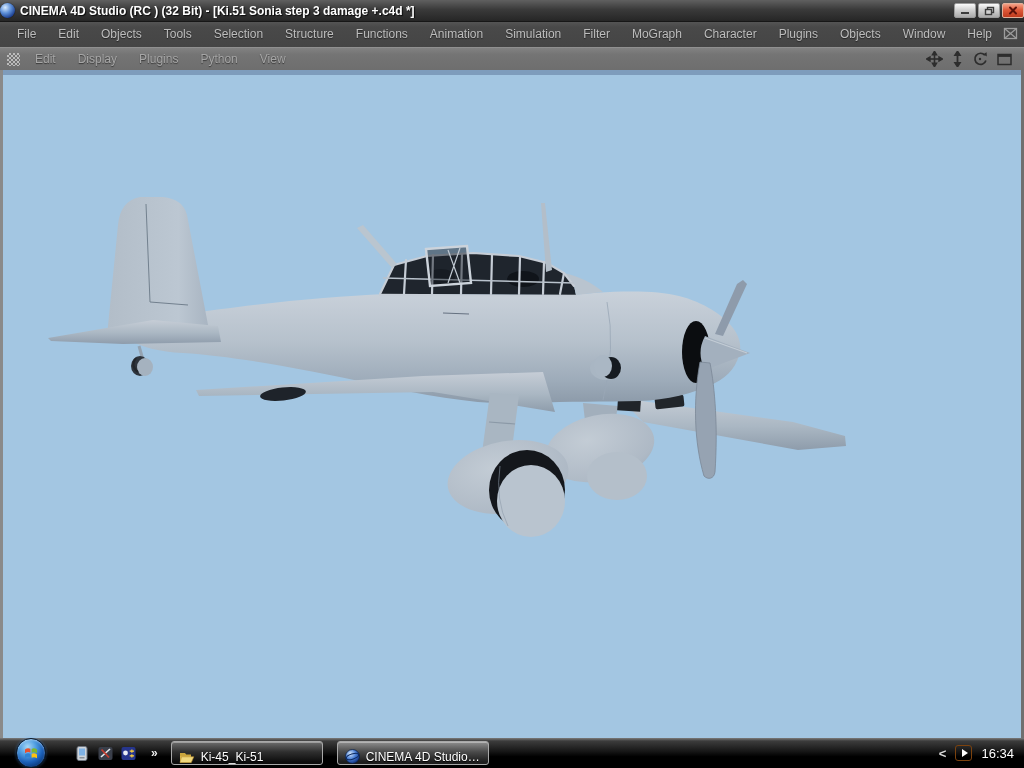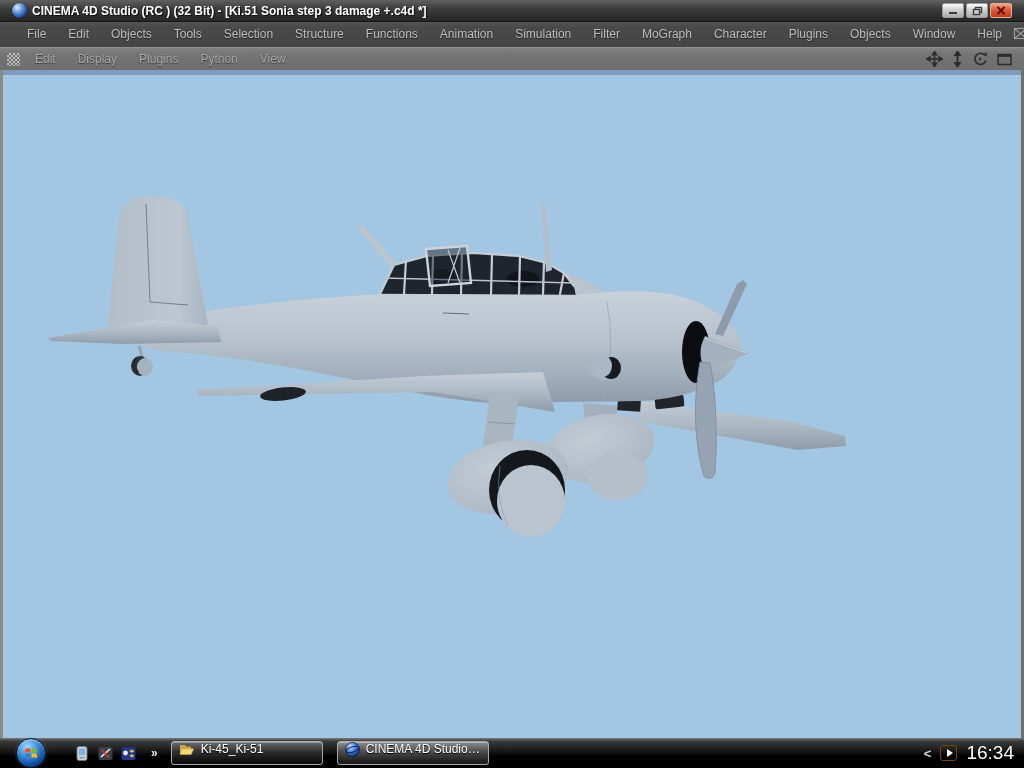--- a/index.html
+++ b/index.html
@@ -6,38 +6,38 @@
   body{
     width:1024px;height:768px;overflow:hidden;position:relative;
     font-family:"Liberation Sans","DejaVu Sans",sans-serif;
     background:#000;
     -webkit-font-smoothing:antialiased;
   }
   
   .titlebar{
     position:absolute;left:0;top:0;width:1024px;height:22px;
     background:linear-gradient(180deg,#606060 0%,#3a3a3a 45%,#262626 100%);
-    display:flex;align-items:center;padding:0 12px;box-sizing:border-box;gap:5px;
+    display:flex;align-items:center;padding:0 0;box-sizing:border-box;gap:5px;
     border-bottom:1px solid #171717;
   }
   .app-icon{width:15px;height:15px;border-radius:50%;
     background:radial-gradient(circle at 35% 30%,#d8ecff 0%,#5d8fd8 40%,#1c3f90 75%,#0a1e4a 100%);
     box-shadow:0 0 1px #000;flex:0 0 auto;}
   .title-text{color:#fff;font-size:12px;font-weight:bold;text-shadow:1px 1px 1px rgba(0,0,0,.8);
     white-space:nowrap;overflow:hidden;flex:1 1 auto;}
   .win-controls{display:flex;gap:2px;flex:0 0 auto;}
   .winbtn{width:22px;height:15px;border:1px solid #9b9b9b;border-radius:2px;
     background:linear-gradient(180deg,#fbfbfb 0%,#d2d2d2 45%,#ababab 100%);
     display:flex;align-items:center;justify-content:center;box-sizing:border-box;}
   .winbtn.close{background:linear-gradient(180deg,#f5a288 0%,#e05a3a 45%,#bf3a1d 100%);border-color:#e2b19c;}
   
   .menubar{
     position:absolute;left:0;top:22px;width:1024px;height:25px;
     background:linear-gradient(180deg,#555 0%,#494949 20%,#454545 100%);
-    display:flex;align-items:center;box-sizing:border-box;padding:0 16px;
+    display:flex;align-items:center;box-sizing:border-box;padding:0 6px;
   }
   .menu-item{color:#bdbdbd;font-size:12px;padding:0 11px;line-height:25px;cursor:default;
     text-shadow:0 1px 1px rgba(0,0,0,.5);}
   .menubar-right{margin-left:auto;display:flex;align-items:center;padding-right:4px;}
   
   .viewbar{
     position:absolute;left:0;top:47px;width:1024px;height:23px;
     background:linear-gradient(180deg,#828282 0%,#747474 30%,#6e6e6e 100%);
     border-top:1px solid #909090;
     display:flex;align-items:center;box-sizing:border-box;padding:0 5px;
@@ -65,31 +65,31 @@
     border:1px solid #0b1b2e;box-shadow:inset 0 1px 2px rgba(255,255,255,.55),0 0 3px rgba(80,160,255,.4);
     display:flex;align-items:center;justify-content:center;}
   .quick-launch{display:flex;align-items:center;gap:7px;margin-left:28px;}
   .ql-icon{width:16px;height:16px;display:flex;align-items:center;justify-content:center;}
   .overflow-chevron{color:#efefef;font-size:12px;font-weight:bold;margin-left:8px;letter-spacing:-1px;
     text-shadow:0 1px 1px #000;}
   .taskbtn{
     width:152px;height:24px;margin-left:14px;border-radius:3px;box-sizing:border-box;
     border:1px solid #a8a8a8;box-shadow:inset 0 1px 0 rgba(255,255,255,.35);
     background:linear-gradient(180deg,#6d6d6d 0%,#2f2f2f 45%,#0d0d0d 90%);
-    color:#fff;font-size:12px;display:flex;align-items:flex-start;gap:6px;padding:0 7px;
+    color:#fff;font-size:12px;display:flex;align-items:flex-end;gap:6px;padding:0 7px;
     white-space:nowrap;overflow:hidden;}
   .taskbtn.active{background:linear-gradient(180deg,#8f8f8f 0%,#4a4a4a 45%,#1e1e1e 90%);}
   .taskbtn .label{overflow:hidden;text-overflow:ellipsis;text-shadow:0 1px 1px #000;}
   .tray{margin-left:auto;display:flex;align-items:center;gap:9px;padding-right:10px;}
   .tray-chevron{color:#dcdcdc;font-size:13px;font-weight:bold;text-shadow:0 1px 1px #000;}
   .tray-orange{width:17px;height:16px;border-radius:3px;border:1px solid #7c420e;box-sizing:border-box;
     background:linear-gradient(180deg,#fbcไม่65 0%,#f9b44c 0%,#e0641c 100%);
     display:flex;align-items:center;justify-content:center;}
   .tray-orange .tri{width:0;height:0;border-left:6px solid #fff;border-top:4px solid transparent;border-bottom:4px solid transparent;margin-left:2px;}
-  .clock{color:#fff;font-size:19px;text-shadow:0 1px 1px #000;}
+  .clock{color:#fff;font-size:13px;text-shadow:0 1px 1px #000;}
 </style>
 </head>
 <body>
 
 <div class="titlebar">
   <span class="app-icon"></span>
   <span class="title-text">CINEMA 4D Studio (RC ) (32 Bit) - [Ki.51 Sonia step 3 damage +.c4d *]</span>
   <span class="win-controls">
     <span class="winbtn">
       <svg width="10" height="9">

